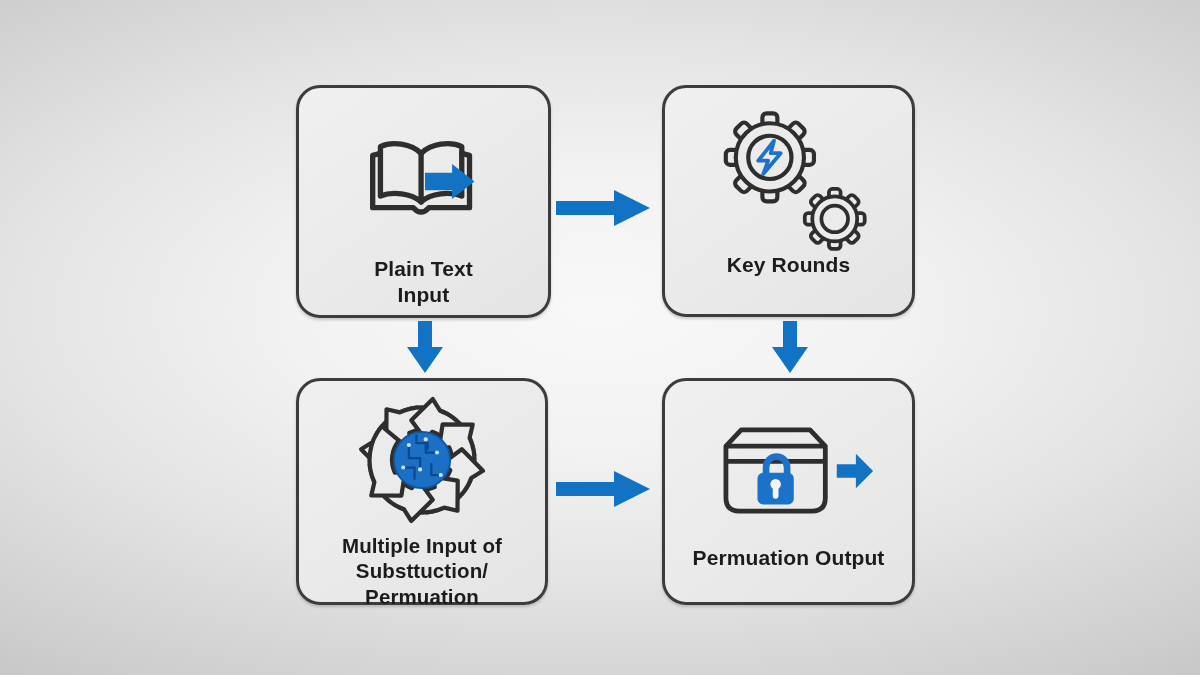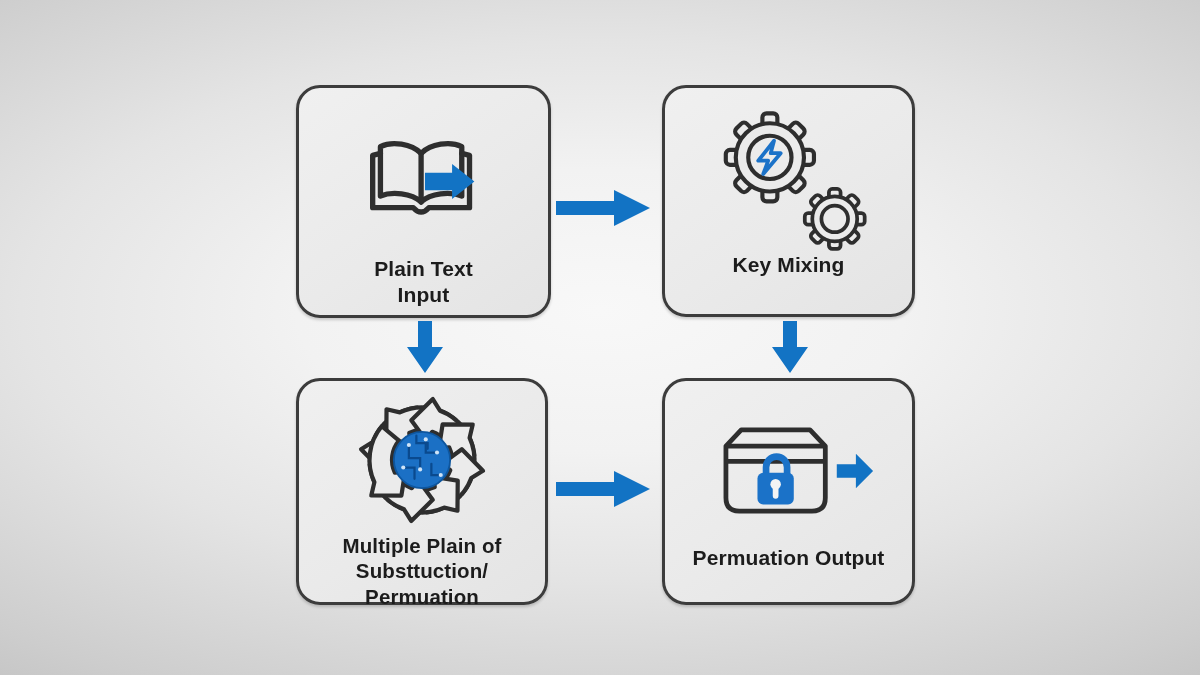--- a/index.html
+++ b/index.html
@@ -100,21 +100,21 @@
             <rect x="143" y="102" width="14" height="17" rx="4" transform="rotate(180 150 138)"></rect>
             <rect x="143" y="102" width="14" height="17" rx="4" transform="rotate(225 150 138)"></rect>
             <rect x="143" y="102" width="14" height="17" rx="4" transform="rotate(270 150 138)"></rect>
             <rect x="143" y="102" width="14" height="17" rx="4" transform="rotate(315 150 138)"></rect>
           </g>
           <circle cx="150" cy="138" r="27"></circle>
           <circle cx="150" cy="138" r="16" fill="none"></circle>
         </g>
       </svg>
     </div>
-    <div class="node-label">Key Mixing</div>
+    <div class="node-label">Key Rounds</div>
   </div>
 
   <div class="module bl">
     <div class="icon-zone">
       <svg width="150" height="150" viewBox="-80 -80 160 160">
         <defs>
           <path id="swirlArrow" d="M -4.9,-55.8 A 56 56 0 0 0 -52.6,-19.2 L -65,-11.5 L -42.5,11.4 L -21.7,-3.8 L -30.1,-10.9 A 32 32 0 0 1 -2.8,-31.9 Z" fill="#ebebeb" stroke="#2e2e2e" stroke-width="4.5" stroke-linejoin="round"></path>
         </defs>
         <use href="#swirlArrow"></use>
         <use href="#swirlArrow" transform="rotate(45)"></use>
@@ -135,21 +135,21 @@
         <g fill="#cfe4f8">
           <circle cx="-14" cy="-16" r="2.2"></circle>
           <circle cx="16" cy="-8" r="2.2"></circle>
           <circle cx="-20" cy="8" r="2.2"></circle>
           <circle cx="20" cy="16" r="2.2"></circle>
           <circle cx="4" cy="-22" r="2.2"></circle>
           <circle cx="-2" cy="10" r="2.2"></circle>
         </g>
       </svg>
     </div>
-    <div class="node-label">Multiple Plain of
+    <div class="node-label">Multiple Input of
 Substtuction/
 Permuation</div>
   </div>
 
   <div class="module br">
     <div class="icon-zone">
       <svg width="172" height="96" viewBox="0 0 180 100">
         <g fill="none" stroke="#2e2e2e" stroke-width="5" stroke-linejoin="round">
           <path d="M40,8 L112,8 L128,25 L128,79 Q128,93 114,93 L38,93 Q24,93 24,79 L24,25 Z"></path>
           <path d="M24,25 L128,25"></path>

